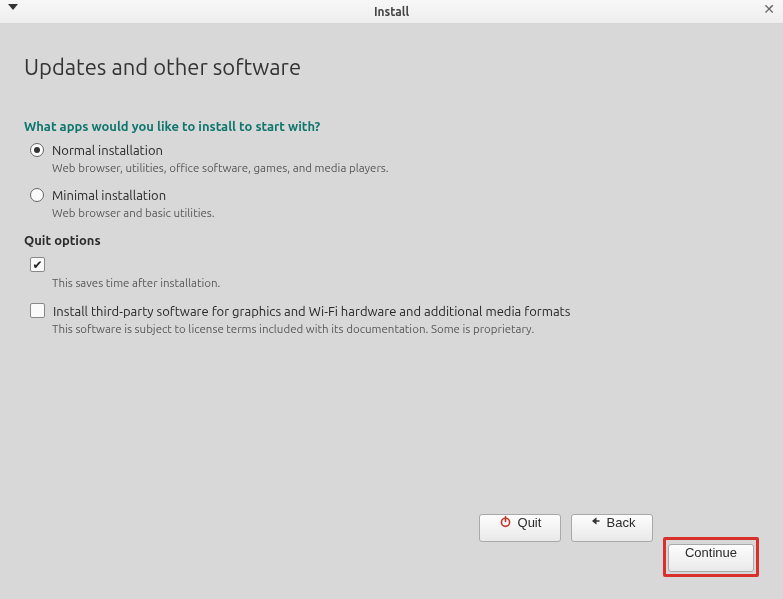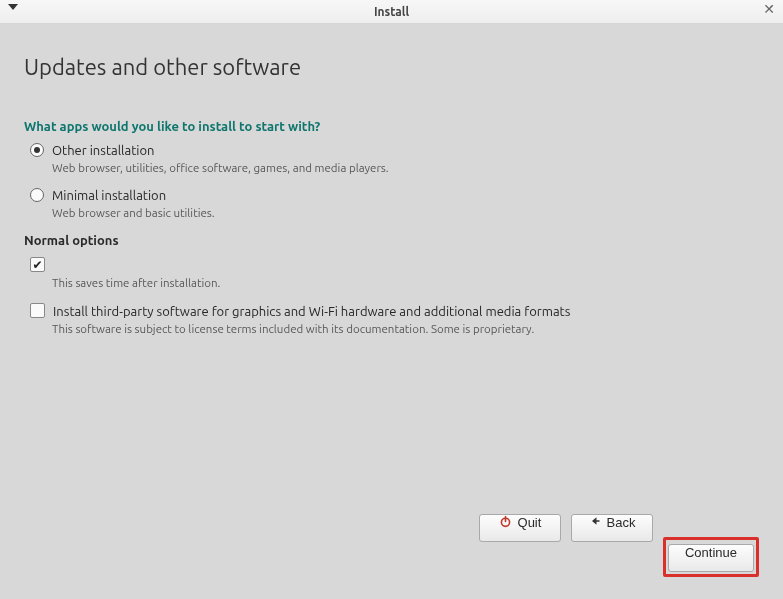--- a/index.html
+++ b/index.html
@@ -162,31 +162,31 @@
   <div class="close">✕</div>
 </div>
 
 <div class="content">
   <h1 class="page-title">Updates and other software</h1>
 
   <div class="question">What apps would you like to install to start with?</div>
 
   <div class="option-row">
     <span class="radio selected"></span>
-    <span class="opt-label">Other installation</span>
+    <span class="opt-label">Normal installation</span>
   </div>
   <div class="opt-desc">Web browser, utilities, office software, games, and media players.</div>
 
   <div class="option-row">
     <span class="radio"></span>
     <span class="opt-label">Minimal installation</span>
   </div>
   <div class="opt-desc">Web browser and basic utilities.</div>
 
-  <div class="section-label">Normal options</div>
+  <div class="section-label">Quit options</div>
 
   <div class="option-row">
     <span class="checkbox checked"></span>
   </div>
   <div class="opt-desc">This saves time after installation.</div>
 
   <div class="option-row">
     <span class="checkbox"></span>
     <span class="opt-label">Install third-party software for graphics and Wi-Fi hardware and additional media formats</span>
   </div>

